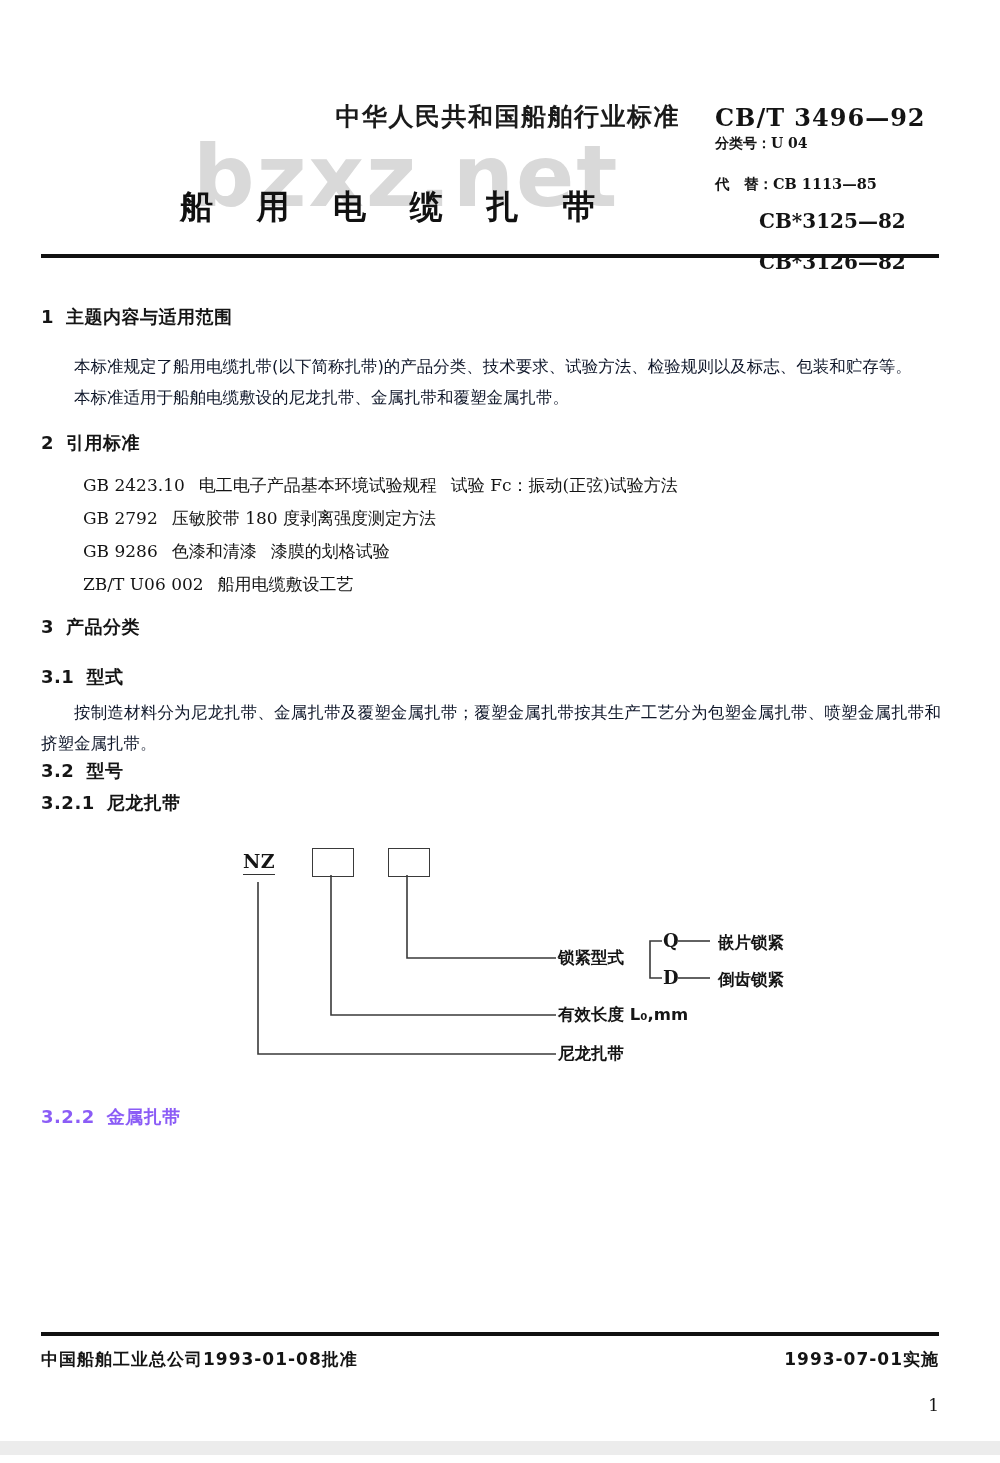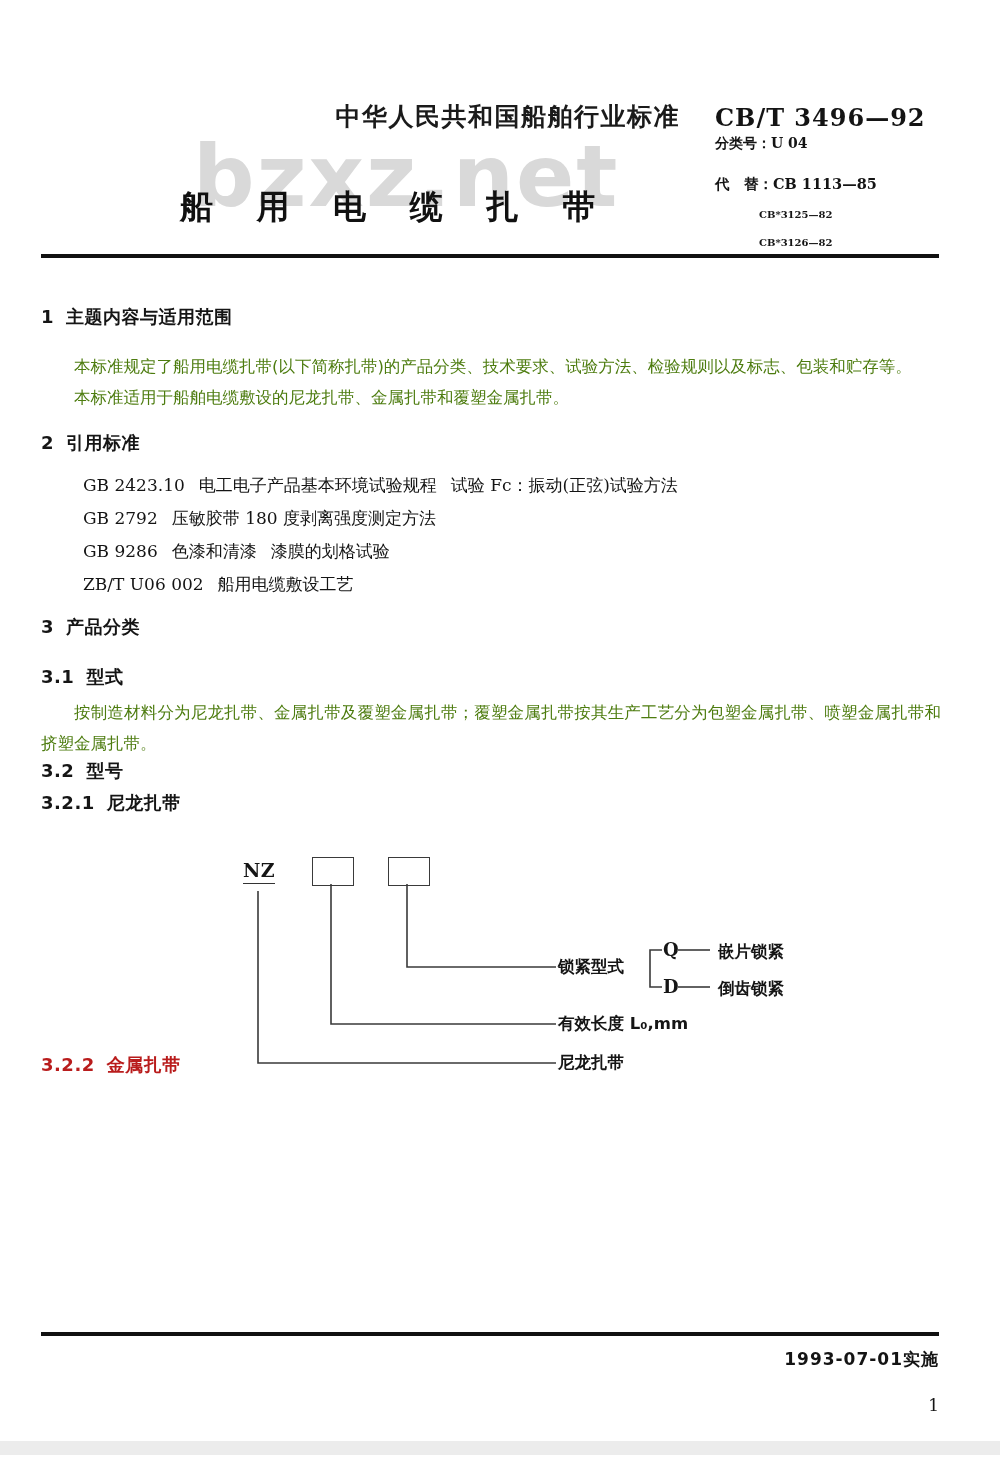--- a/index.html
+++ b/index.html
@@ -83,21 +83,21 @@
   .hr-replace-block {
     margin-top: 24px;
   }
   .hr-replace {
     font-size: 14.5px;
     font-weight: bold;
     white-space: nowrap;
     line-height: 1.0;
   }
   .hr-replace-sub {
-    font-size: 10px;
+    font-size: 20px;
     font-weight: bold;
     white-space: nowrap;
     margin-top: 17px;
     padding-left: 44px;
   }
 
   #header-rule {
     position: absolute;
     left: 41px;
     top: 254px;
@@ -123,21 +123,21 @@
     letter-spacing: 0.5px;
     white-space: nowrap;
   }
   .h-sec .num { margin-right: 12px; }
 
   .para {
     font-family: "DejaVu Sans", "Liberation Sans", sans-serif;
     font-size: 16.5px;
     line-height: 31px;
     text-align: justify;
-    color: #4d7c0f;
+    color: #0f172a;
   }
   .para.indent { text-indent: 2em; }
 
   .ref-list {
     margin-top: 14px;
     font-family: "DejaVu Serif", "Liberation Serif", serif;
     font-size: 17px;
     line-height: 33px;
     padding-left: 42px;
     color: #141414;
@@ -148,21 +148,21 @@
   .sp8  { height: 8px; }
   .sp14 { height: 14px; }
   .sp18 { height: 18px; }
   .sp22 { height: 22px; }
   .sp26 { height: 26px; }
 
   
   #diagram {
     position: absolute;
     left: 0;
-    top: 17px;
+    top: 8px;
     width: 1000px;
     height: 1111px;
     z-index: 3;
     pointer-events: none;
   }
   .dg-text {
     position: absolute;
     font-family: "DejaVu Sans", "Liberation Sans", sans-serif;
     font-size: 16.5px;
     font-weight: bold;
@@ -352,22 +352,23 @@
     <div class="dg-text" style="left:718px; top:924px;">嵌片锁紧</div>
 
     <div class="dg-label-d" style="left:663px; top:959px;">D</div>
     <div class="dg-text" style="left:718px; top:961px;">倒齿锁紧</div>
 
     <div class="dg-text" style="left:558px; top:996px;">有效长度 L₀,mm</div>
 
     <div class="dg-text" style="left:558px; top:1035px;">尼龙扎带</div>
   </div>
 
-  <div class="h-sec" style="position:absolute; left:41px; top:1053px; z-index:3; color:#b91c1c;">
+  <div class="h-sec" style="position:absolute; left:41px; top:1105px; z-index:3; color:#8b5cf6;">
     <span class="num">3.2.2</span><span>金属扎带</span>
   </div>
 
   <div id="footer-rule"></div>
+  <div id="footer-left">中国船舶工业总公司1993-01-08批准</div>
   <div id="footer-right">1993-07-01实施</div>
   <div id="page-number">1</div>
   <div id="bottom-band"></div>
 
 </div>
 
 </body></html>

